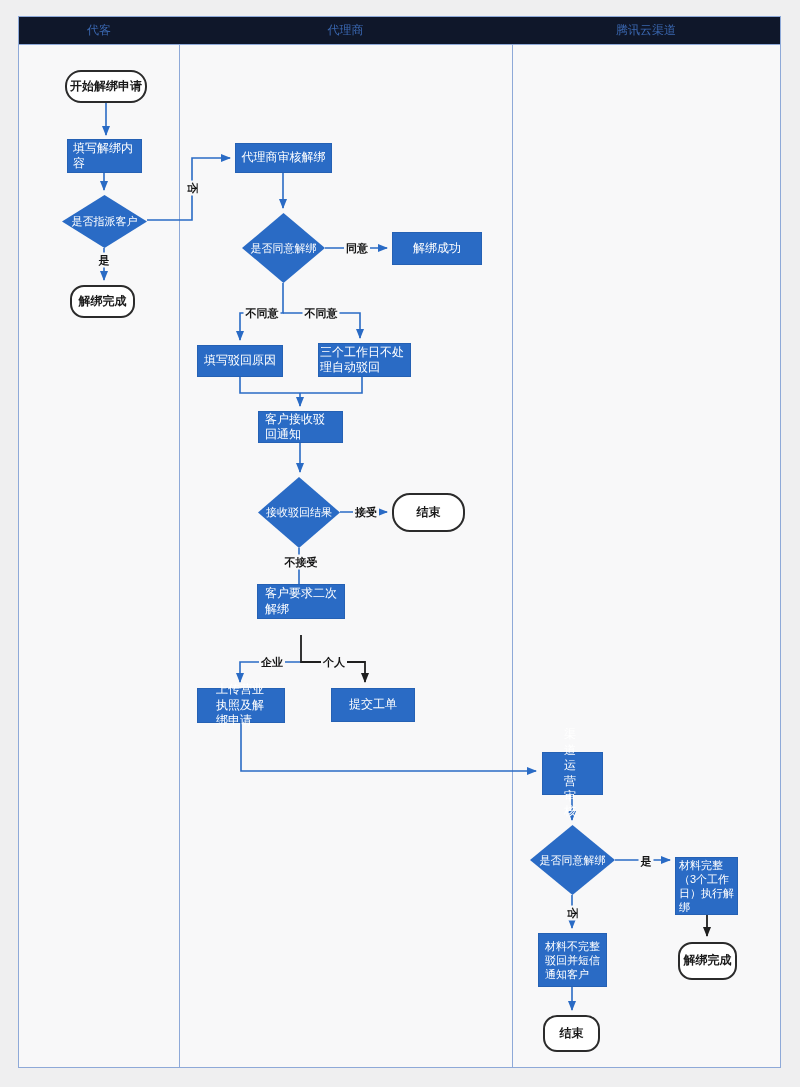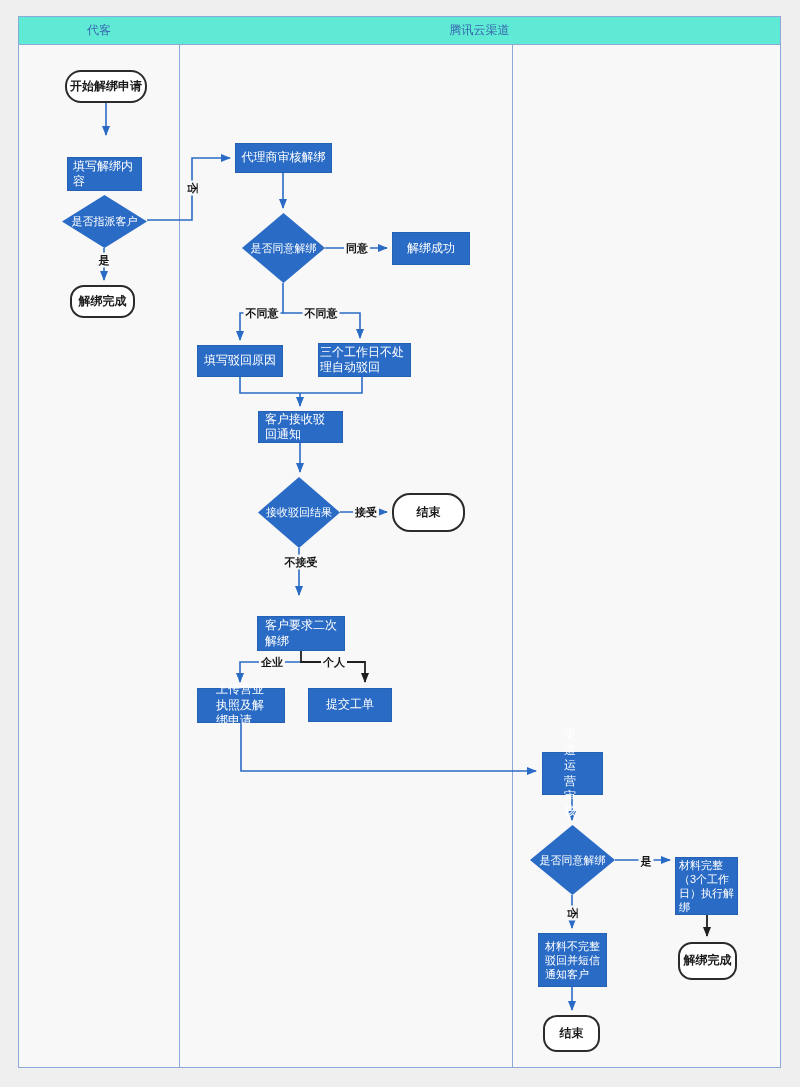--- a/index.html
+++ b/index.html
@@ -8,21 +8,21 @@
     background:#EFEFF0;
     font-family:"Liberation Sans","DejaVu Sans",sans-serif;
     overflow:hidden;
   }
   .pool{
     position:absolute;left:18px;top:16px;width:763px;height:1052px;
     background:#F8F8F9;border:1px solid #8EA9D8;box-sizing:border-box;
   }
   .pool-header{
     position:absolute;left:0;top:0;width:100%;height:28px;
-    background:#5eead4;border-bottom:1px solid #8EA9D8;box-sizing:border-box;
+    background:#0f172a;border-bottom:1px solid #8EA9D8;box-sizing:border-box;
     display:flex;
   }
   .lane-title{
     display:flex;align-items:center;justify-content:center;
     color:#3A67B0;font-size:12px;box-sizing:border-box;height:100%;
   }
   .lane-title.l1{width:160px;}
   .lane-title.l2{width:333px;}
   .lane-title.l3{flex:1;}
   .lane-divider{
@@ -52,20 +52,21 @@
   svg.edges{position:absolute;left:0;top:0;pointer-events:none;}
 </style>
 </head>
 <body>
 
 <div class="pool">
   <div class="lane-divider" style="left:160px;"></div>
   <div class="lane-divider" style="left:493px;"></div>
   <div class="pool-header">
     <div class="lane-title l1">代客</div>
+    <div class="lane-title l2">代理商</div>
     <div class="lane-title l3">腾讯云渠道</div>
   </div>
 </div>
 
 <svg class="edges" width="800" height="1087" viewBox="0 0 800 1087">
   <defs>
     <marker id="ab" markerUnits="userSpaceOnUse" markerWidth="12" markerHeight="10" refX="9" refY="4" orient="auto">
       <path d="M0,0 L10,4 L0,8 Z" fill="#2A6BC5"></path>
     </marker>
     <marker id="ak" markerUnits="userSpaceOnUse" markerWidth="12" markerHeight="10" refX="9" refY="4" orient="auto">
@@ -93,35 +94,35 @@
     <path d="M572 895 L572 928" marker-end="url(#ab)"></path>
     <path d="M572 987 L572 1010" marker-end="url(#ab)"></path>
   </g>
   <g stroke="#1F1F1F" stroke-width="1.8" fill="none">
     <path d="M301 635 L301 662 L365 662 L365 682" marker-end="url(#ak)"></path>
     <path d="M707 888 L707 936" marker-end="url(#ak)"></path>
   </g>
 </svg>
 
 <div class="node terminal" style="left:65px;top:70px;width:82px;height:33px;">开始解绑申请</div>
-<div class="node process" style="left:67px;top:157px;width:75px;height:34px;padding:0 5px;">填写解绑内容</div>
+<div class="node process" style="left:67px;top:139px;width:75px;height:34px;padding:0 5px;">填写解绑内容</div>
 <div class="node decision" style="left:62px;top:195px;width:85px;height:53px;">是否指派客户</div>
 <div class="node terminal" style="left:70px;top:285px;width:65px;height:33px;border-radius:14px;">解绑完成</div>
 
 <div class="node process" style="left:235px;top:143px;width:97px;height:30px;">代理商审核解绑</div>
 <div class="node decision" style="left:242px;top:213px;width:83px;height:70px;">是否同意解绑</div>
-<div class="node process" style="left:392px;top:232px;width:78px;height:33px;">解绑成功</div>
+<div class="node process" style="left:392px;top:232px;width:90px;height:33px;">解绑成功</div>
 <div class="node process" style="left:197px;top:345px;width:86px;height:32px;">填写驳回原因</div>
 <div class="node process" style="left:318px;top:343px;width:93px;height:34px;padding:14px 1px;">三个工作日不处理自动驳回</div>
 <div class="node process" style="left:258px;top:411px;width:85px;height:32px;padding:0 6px;">客户接收驳回通知</div>
 <div class="node decision" style="left:258px;top:477px;width:82px;height:71px;">接收驳回结果</div>
 <div class="node terminal" style="left:392px;top:493px;width:73px;height:39px;border-radius:18px;">结束</div>
-<div class="node process" style="left:257px;top:616px;width:88px;height:35px;padding:0 7px;">客户要求二次解绑</div>
+<div class="node process" style="left:257px;top:584px;width:88px;height:35px;padding:0 7px;">客户要求二次解绑</div>
 <div class="node process" style="left:197px;top:688px;width:88px;height:35px;padding:0 18px;">上传营业执照及解绑申请</div>
-<div class="node process" style="left:308px;top:688px;width:84px;height:34px;">提交工单</div>
+<div class="node process" style="left:331px;top:688px;width:84px;height:34px;">提交工单</div>
 
 <div class="node process" style="left:542px;top:752px;width:61px;height:43px;padding:0 21px;">渠道运营审核</div>
 <div class="node decision" style="left:530px;top:825px;width:85px;height:70px;">是否同意解绑</div>
 <div class="node process" style="left:675px;top:857px;width:63px;height:58px;padding:0 3px;font-size:11px;">材料完整（3个工作日）执行解绑</div>
 <div class="node terminal" style="left:678px;top:942px;width:59px;height:38px;border-radius:14px;">解绑完成</div>
 <div class="node process" style="left:538px;top:933px;width:69px;height:54px;padding:0 6px;font-size:11px;">材料不完整驳回并短信通知客户</div>
 <div class="node terminal" style="left:543px;top:1015px;width:57px;height:37px;border-radius:14px;">结束</div>
 
 <div class="elabel rot" style="left:192px;top:188px;">否</div>
 <div class="elabel" style="left:104px;top:260px;">是</div>

